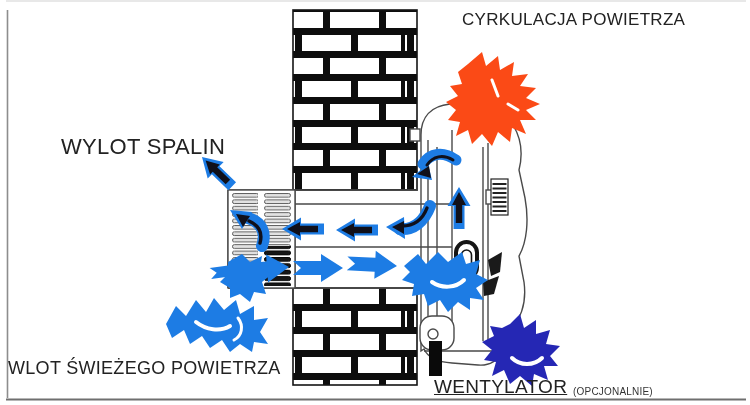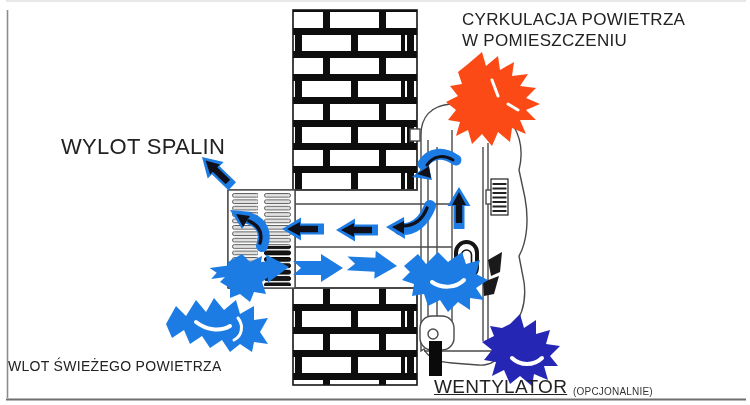--- a/index.html
+++ b/index.html
@@ -7,21 +7,21 @@
     position:relative;width:750px;height:405px;background:#fff;overflow:hidden;
     font-family:"Liberation Sans",sans-serif;
   }
   .stage svg{position:absolute;left:0;top:0;}
   .label{
     position:absolute;color:var(--text-color,#222);white-space:nowrap;
     font-family:"Liberation Sans",sans-serif;letter-spacing:.3px;
   }
   .lbl-circ{left:462px;top:9px;font-size:17px;line-height:21px;}
   .lbl-wylot{left:61px;top:134px;font-size:22px;}
-  .lbl-wlot{left:8px;top:358px;font-size:14px;}
+  .lbl-wlot{left:8px;top:358px;font-size:18px;}
   .lbl-went{left:434px;top:376px;font-size:19px;text-decoration:underline;}
   .lbl-opc{left:573px;top:386px;font-size:10px;letter-spacing:.2px;color:#333;}
   
   .blue{fill:var(--arrow-blue,#1d7ce4);}
   .blueS{stroke:var(--arrow-blue,#1d7ce4);fill:none;stroke-linecap:round;}
   .core{fill:var(--arrow-core,#10101a);}
   .coreS{stroke:var(--arrow-core,#10101a);fill:none;stroke-linecap:round;}
   .orange{fill:var(--flame-orange,#fb4a16);}
   .navy{fill:var(--flame-navy,#2527b4);}
   .ln{stroke:var(--diagram-line,#4a4a4a);fill:none;stroke-width:1.4;}
@@ -158,20 +158,19 @@
   <g>
     <path class="navy" d="M510,324 L520,314 L524,328 L536,320 L536,334 L550,330 L546,344 L560,346 L550,356 L558,366 L544,366 L548,380 L534,374 L532,386 L520,376 L510,384 L504,370 L492,376 L496,362 L484,360 L492,350 L482,342 L494,336 L490,326 L502,328 Z"></path>
     <path class="whiteS" stroke-width="4" d="M512,358 C520,366 534,366 542,358"></path>
   </g>
 
   <rect x="429" y="341" width="13" height="35" fill="#0a0a0a"></rect>
 </svg>
 
 <div class="label lbl-circ">
   <div>CYRKULACJA POWIETRZA</div>
-  <div>W POMIESZCZENIU</div>
 </div>
 <div class="label lbl-wylot">WYLOT SPALIN</div>
 <div class="label lbl-wlot">WLOT ŚWIEŻEGO POWIETRZA</div>
 <div class="label lbl-went">WENTYLATOR</div>
 <div class="label lbl-opc">(OPCJONALNIE)</div>
 
 </div>
 
 </body></html>

